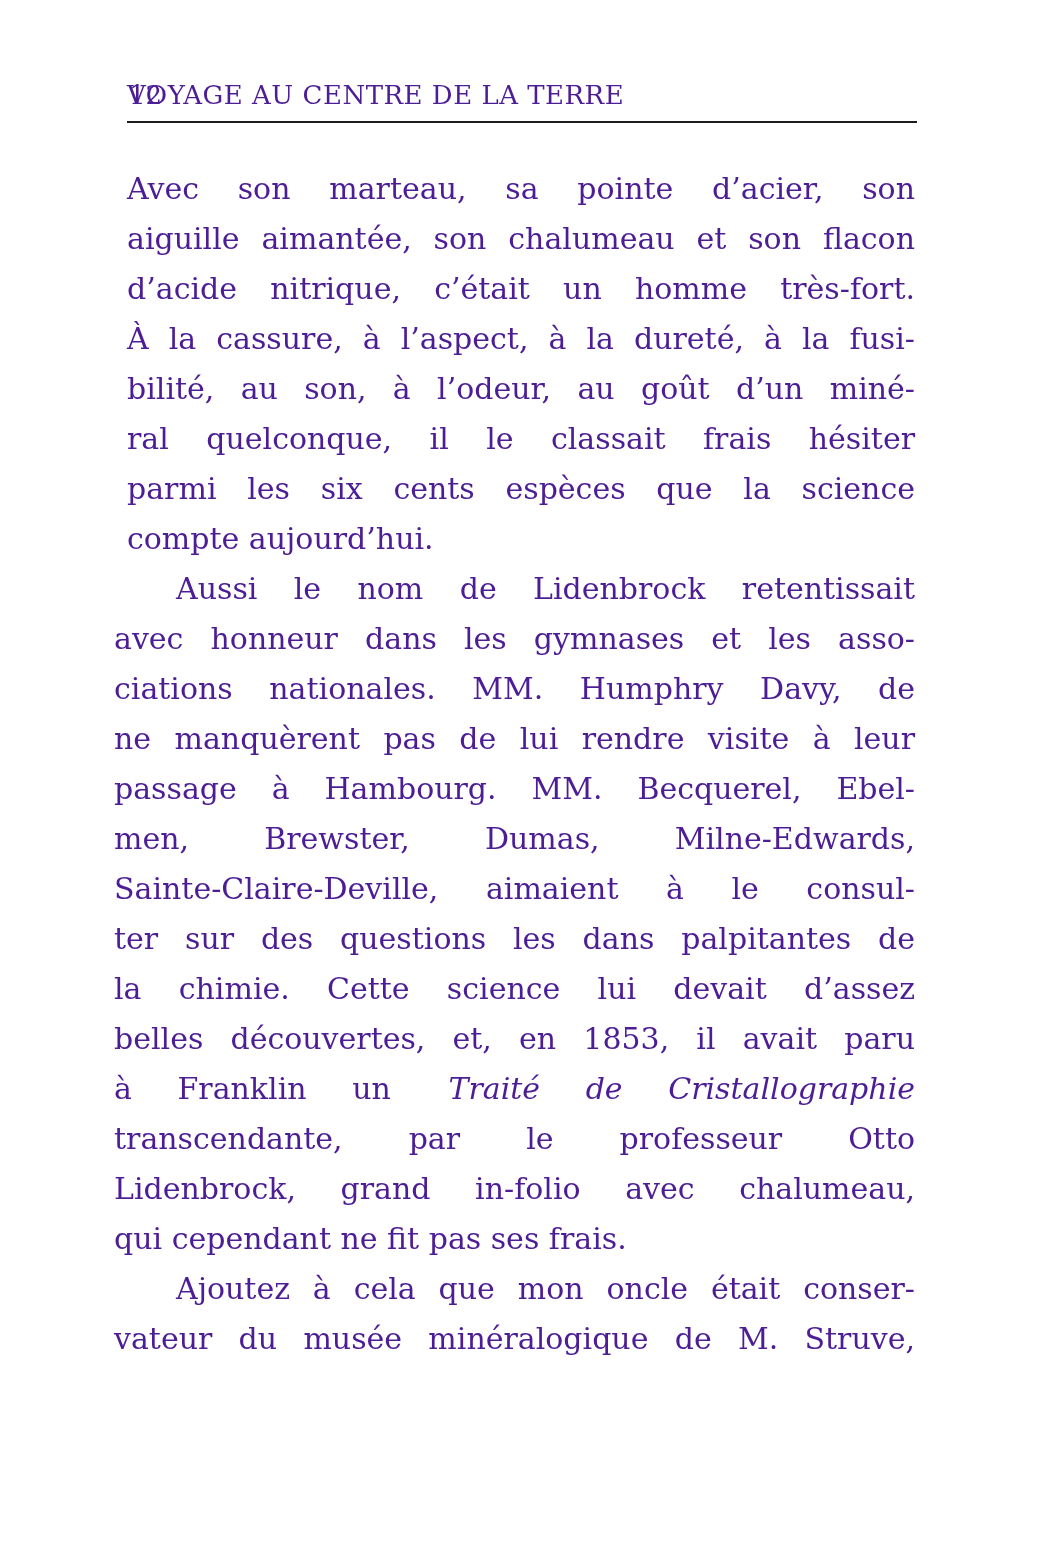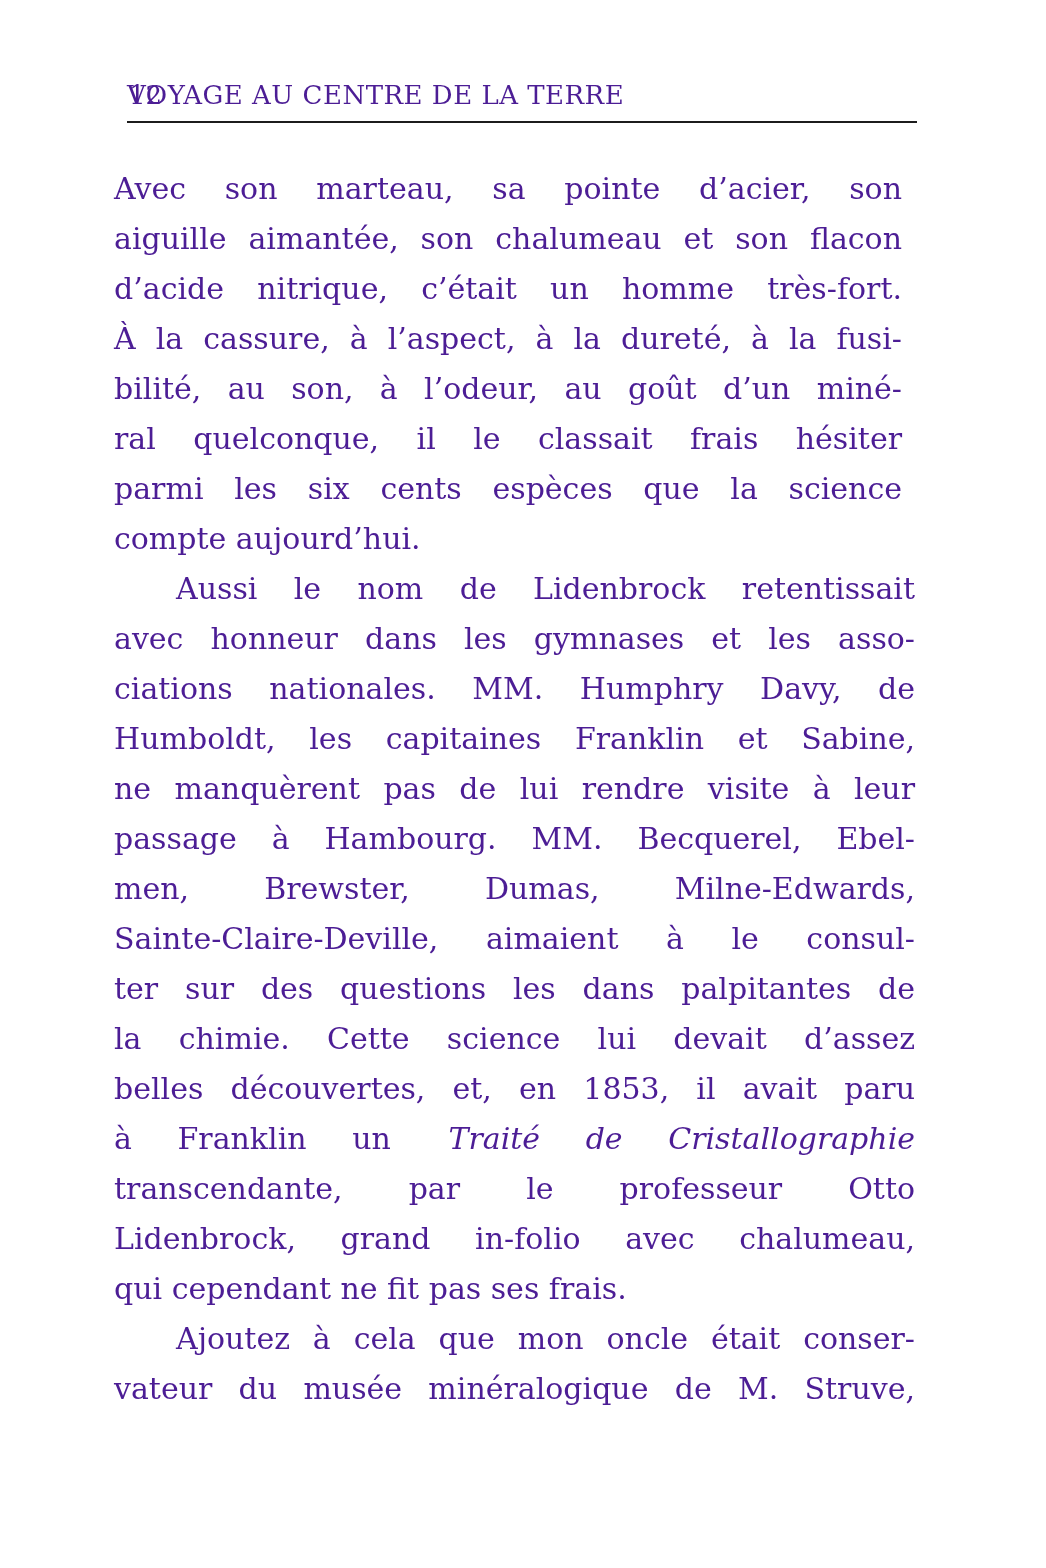--- a/index.html
+++ b/index.html
@@ -43,21 +43,21 @@
   }
   .page-body {
     position: absolute;
     left: 114px;
     top: 164px;
     width: 801px;
     font-size: 30px;
     line-height: 50px;
   }
   .para { width: 801px; }
-  .para.p1 { width: 788px; }
+  .para.p1 { margin-left: 13px; width: 788px; }
   .line {
     text-align: justify;
     text-align-last: justify;
   }
   .line.lastline { text-align-last: left; }
   .line.indent { text-indent: 62px; }
   em { font-style: italic; margin-left: 12px; }
 </style>
 </head>
 <body>
@@ -81,21 +81,20 @@
       <div class="line">bilité, au son, à l’odeur, au goût d’un miné-</div>
       <div class="line">ral quelconque, il le classait frais hésiter</div>
       <div class="line">parmi les six cents espèces que la science</div>
       <div class="line lastline">compte aujourd’hui.</div>
     </section>
 
     <section class="para">
       <div class="line indent">Aussi le nom de Lidenbrock retentissait</div>
       <div class="line">avec honneur dans les gymnases et les asso-</div>
       <div class="line">ciations nationales. MM. Humphry Davy, de</div>
-      <div class="line">Humboldt, les capitaines Franklin et Sabine,</div>
       <div class="line">ne manquèrent pas de lui rendre visite à leur</div>
       <div class="line">passage à Hambourg. MM. Becquerel, Ebel-</div>
       <div class="line">men, Brewster, Dumas, Milne-Edwards,</div>
       <div class="line">Sainte-Claire-Deville, aimaient à le consul-</div>
       <div class="line">ter sur des questions les dans palpitantes de</div>
       <div class="line">la chimie. Cette science lui devait d’assez</div>
       <div class="line">belles découvertes, et, en 1853, il avait paru</div>
       <div class="line">
         <span>à Franklin un </span><em>Traité de Cristallographie</em>
       </div>

